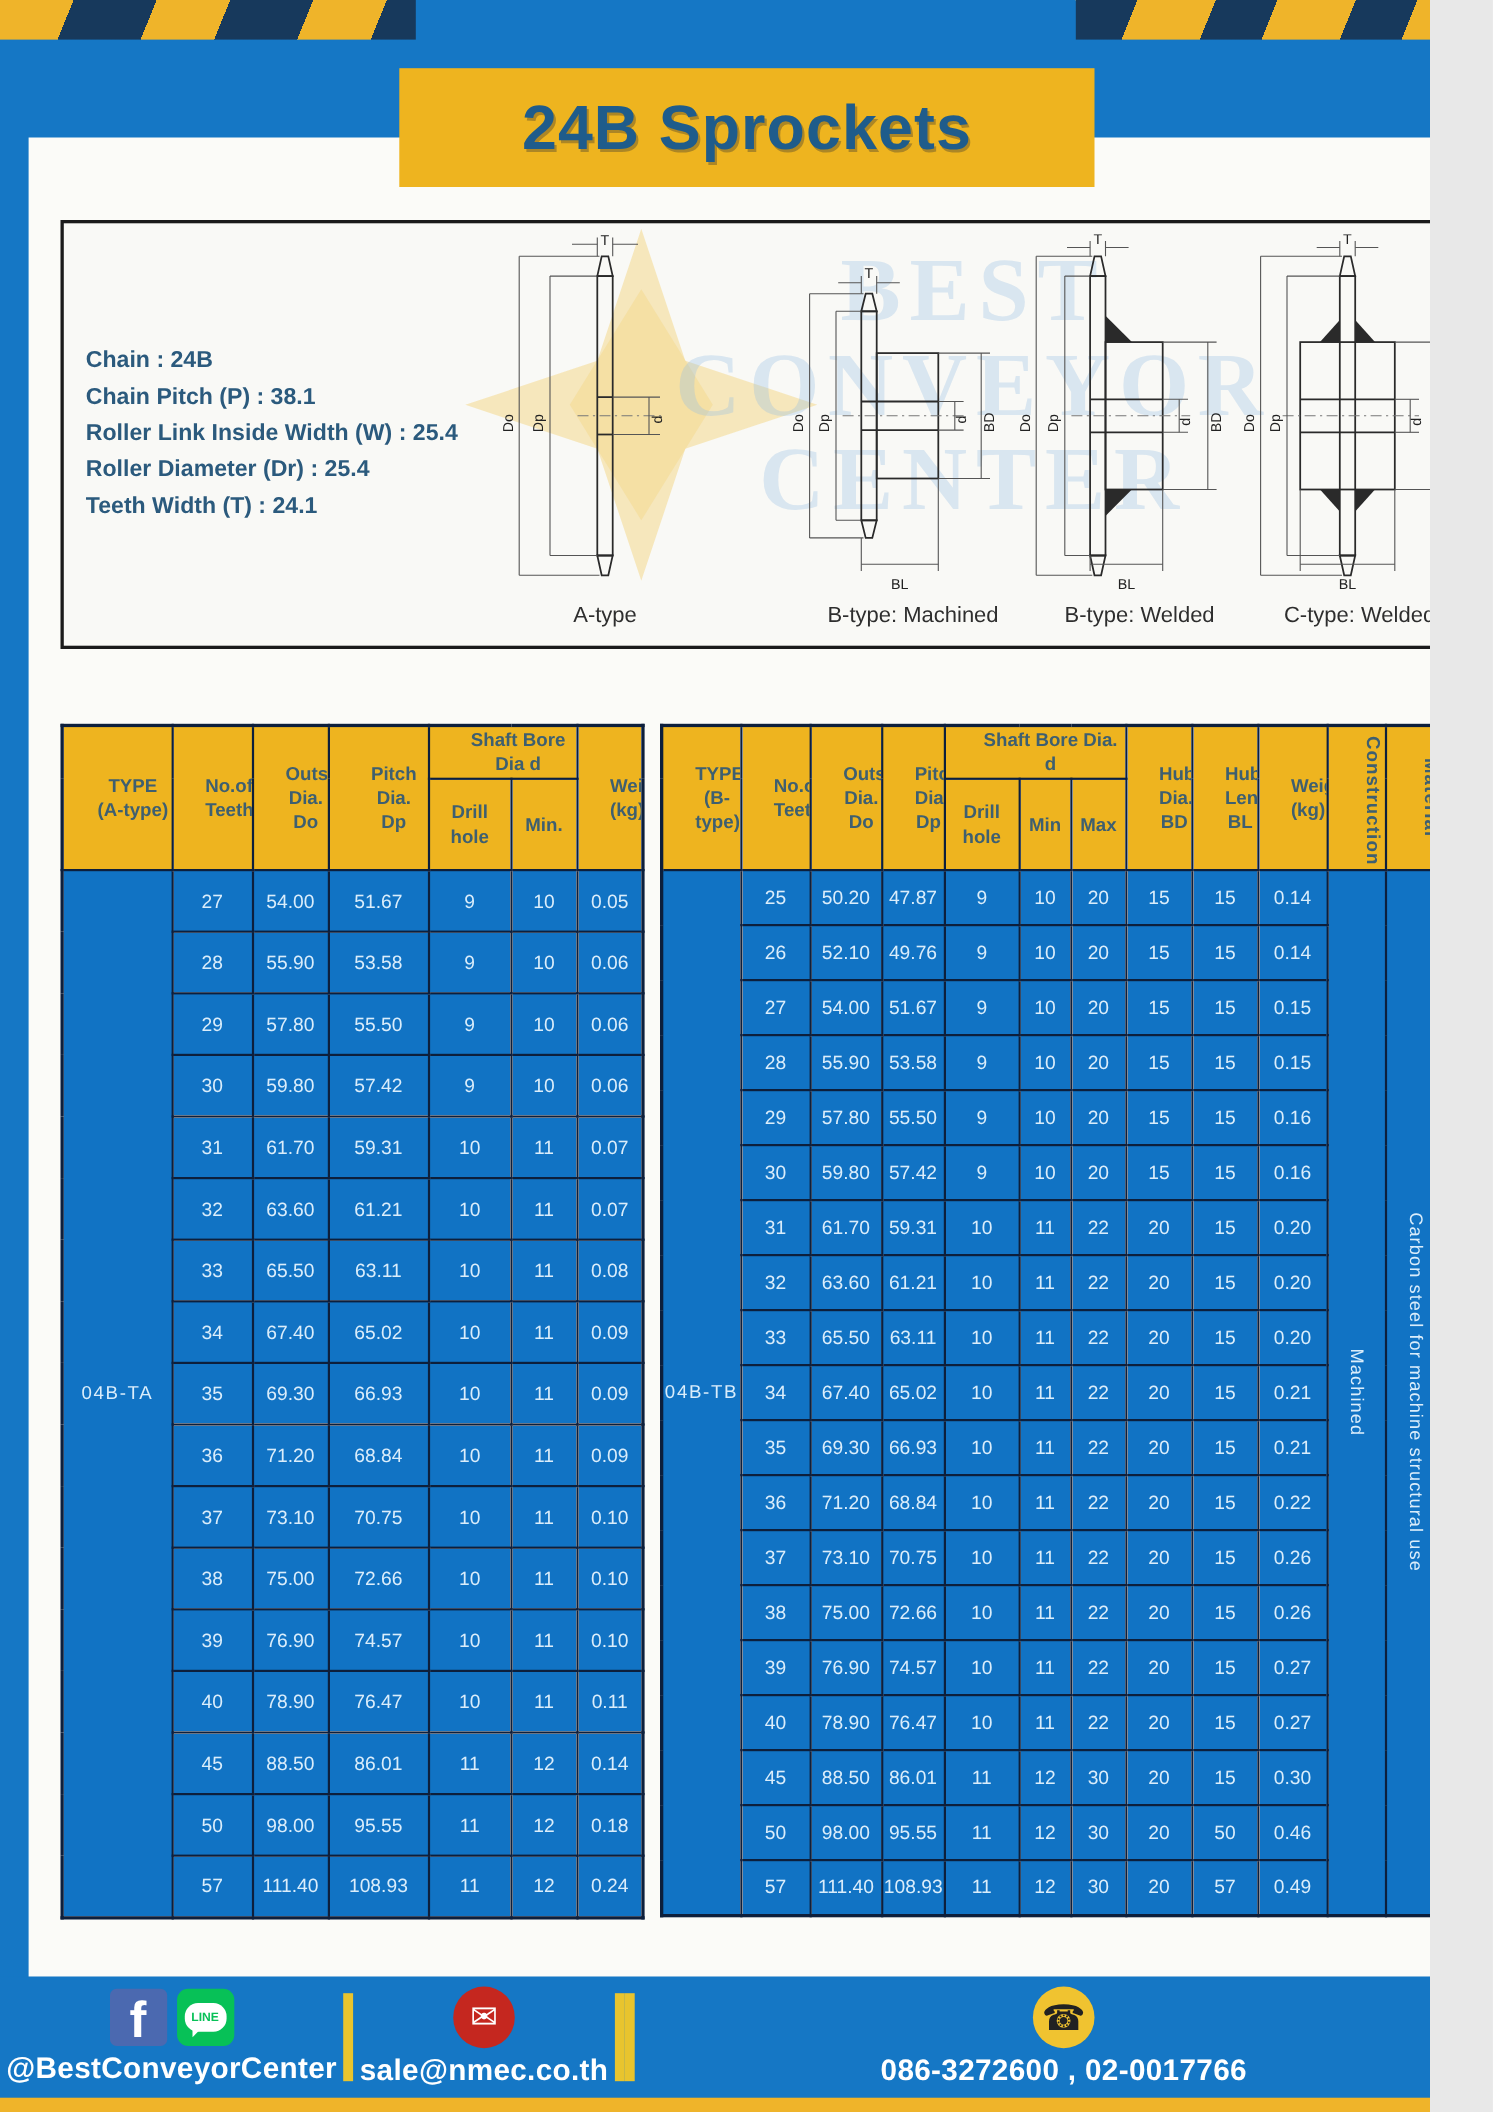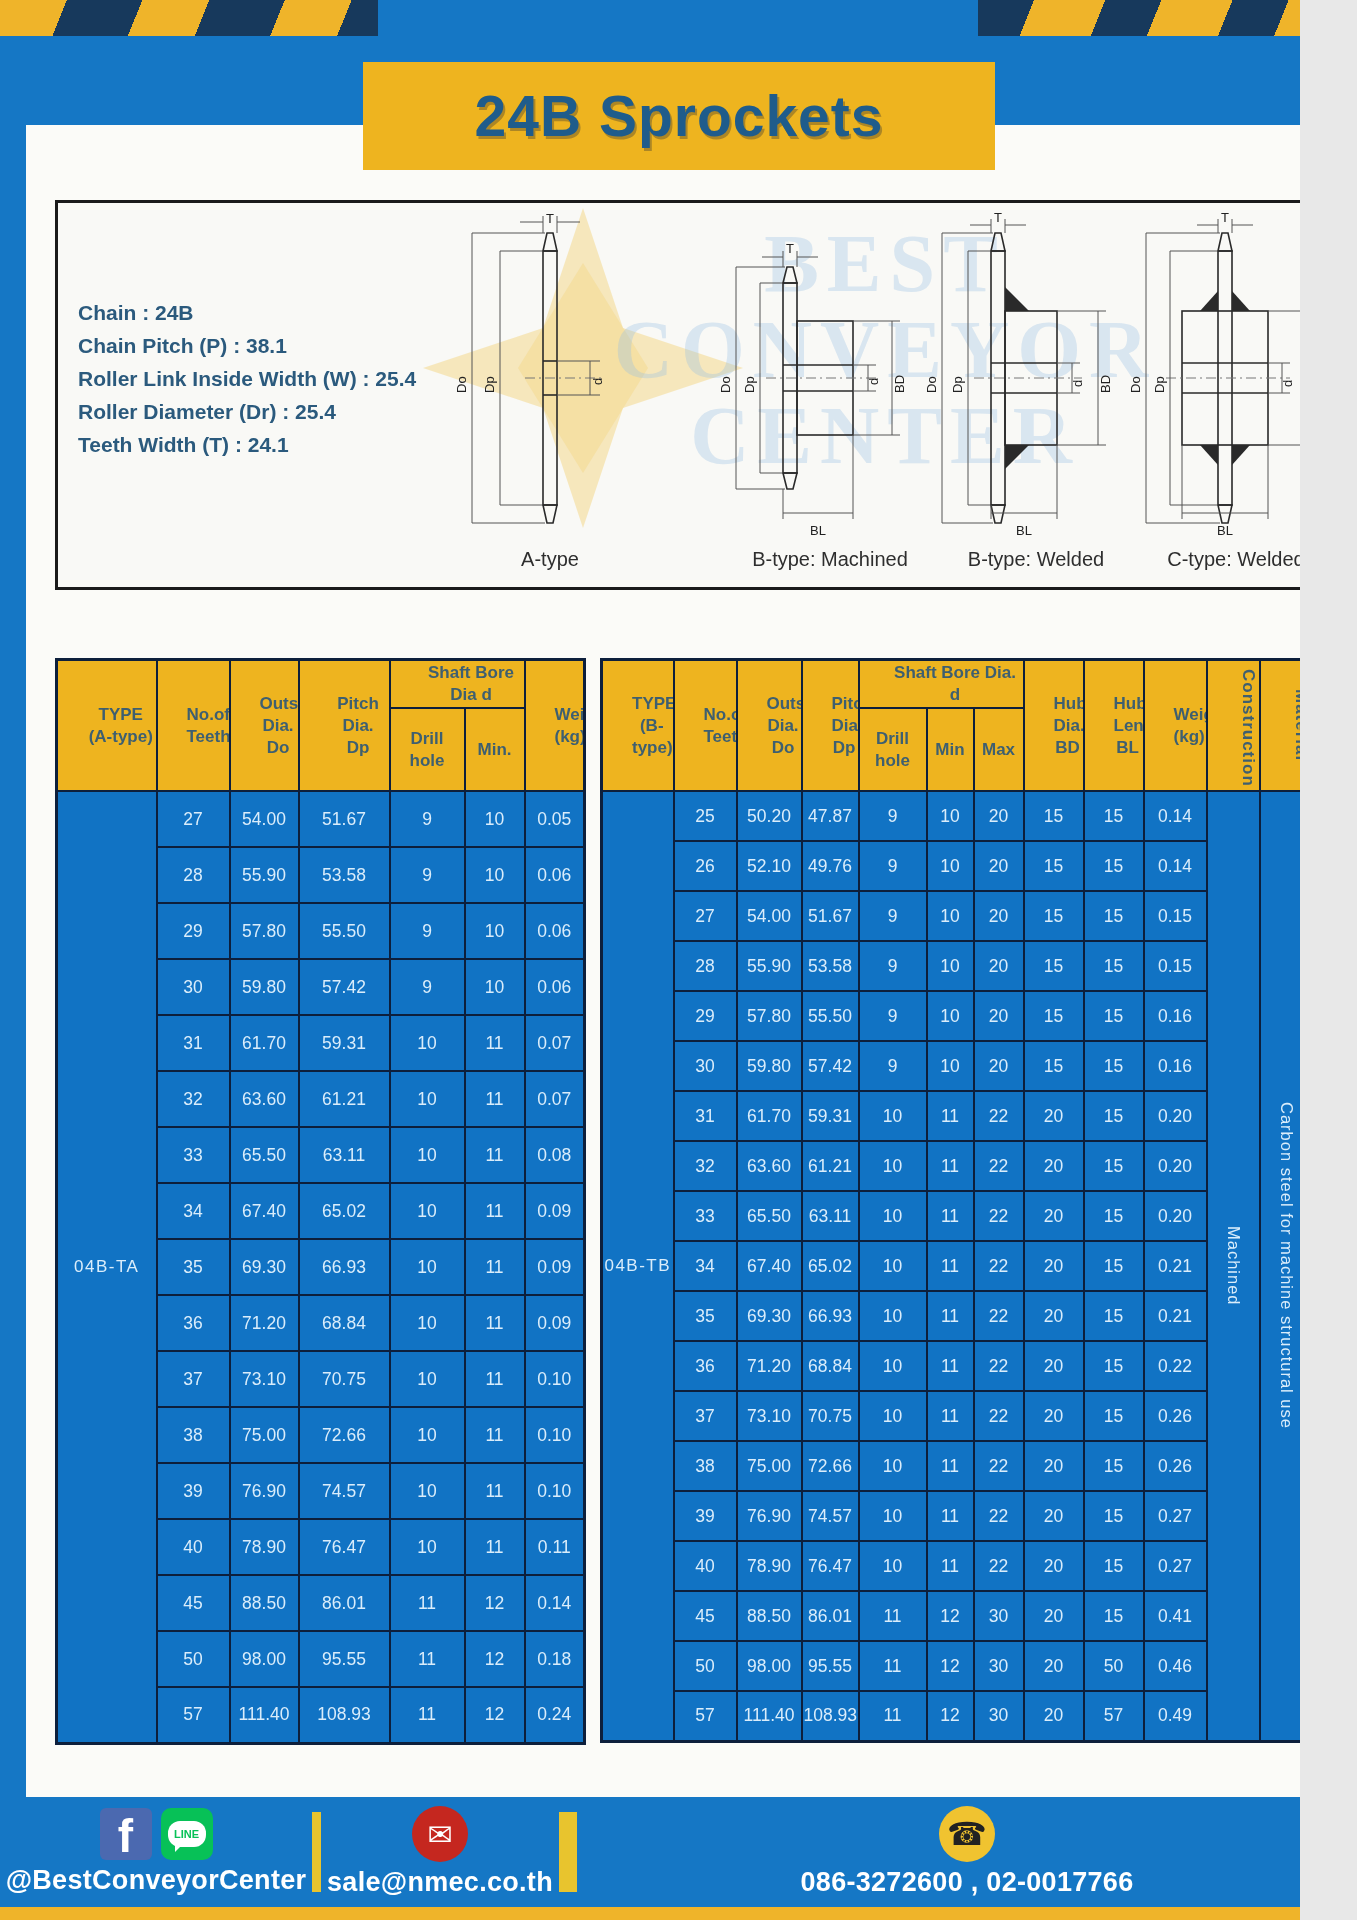--- a/index.html
+++ b/index.html
@@ -24,21 +24,21 @@
   .title-box h1 { font-size:57px; font-weight:bold; color:#1f5c8b; letter-spacing:1px;
     text-shadow:2px 3px 0 rgba(50,50,50,.35); }
 
   
   .diagram { position:absolute; left:55px; top:200px; width:1257px; height:390px;
     background:#f9f9f6; border:3px solid #1b1b1b; }
   .wm-text { position:absolute; left:537px; top:18px; width:580px; text-align:center;
     font-weight:bold; font-size:82px; line-height:86px; letter-spacing:8px;
     color:rgba(148,190,226,0.32); z-index:0; pointer-events:none;font-family:Liberation Serif, serif; }
   .wm-star { position:absolute; left:360px; top:0px; z-index:0; pointer-events:none; }
-  .specs { position:absolute; left:20px; top:93px; z-index:1; }
+  .specs { position:absolute; left:20px; top:108px; z-index:1; }
   .specs div { font-size:21px; font-weight:bold; color:#2b5a7d; line-height:33px; }
   .fig { position:absolute; top:10px; z-index:1; }
   .fig-caption { position:absolute; top:345px; width:220px; text-align:center;
     font-size:20px; color:#2e2e2e; z-index:1; }
   .fig svg text { font-family:"Liberation Sans",sans-serif; font-size:13px; fill:#222; }
 
   
   .tbl { position:absolute; border-collapse:collapse; table-layout:fixed;
     border:3px solid #0d1f3c; }
   .tbl th, .tbl td { border:2px solid #0d1f3c; text-align:center; vertical-align:middle;
@@ -672,21 +672,21 @@
         </tr>
         <tr>
           <td>45</td>
           <td>88.50</td>
           <td>86.01</td>
           <td>11</td>
           <td>12</td>
           <td>30</td>
           <td>20</td>
           <td>15</td>
-          <td>0.41</td>
+          <td>0.30</td>
         </tr>
         <tr>
           <td>50</td>
           <td>98.00</td>
           <td>95.55</td>
           <td>11</td>
           <td>12</td>
           <td>30</td>
           <td>20</td>
           <td>50</td>

